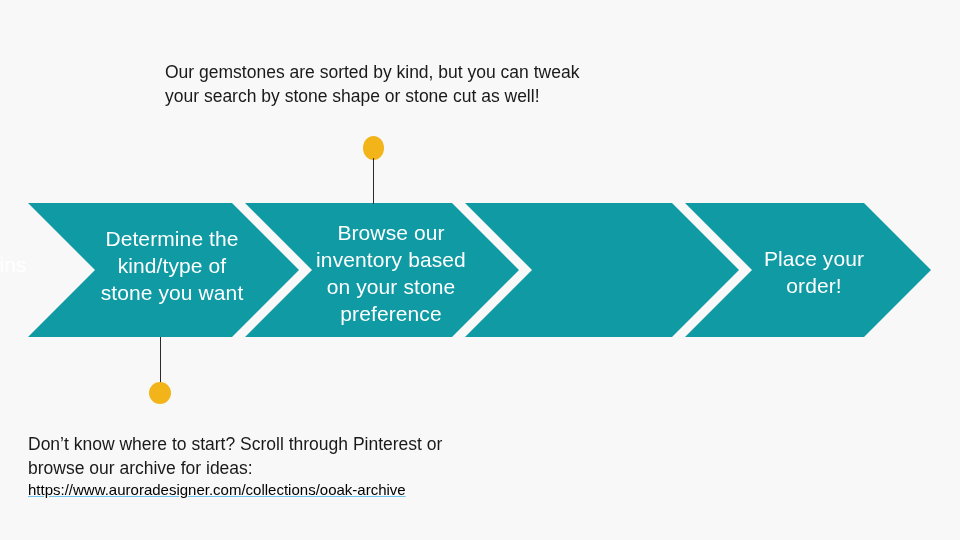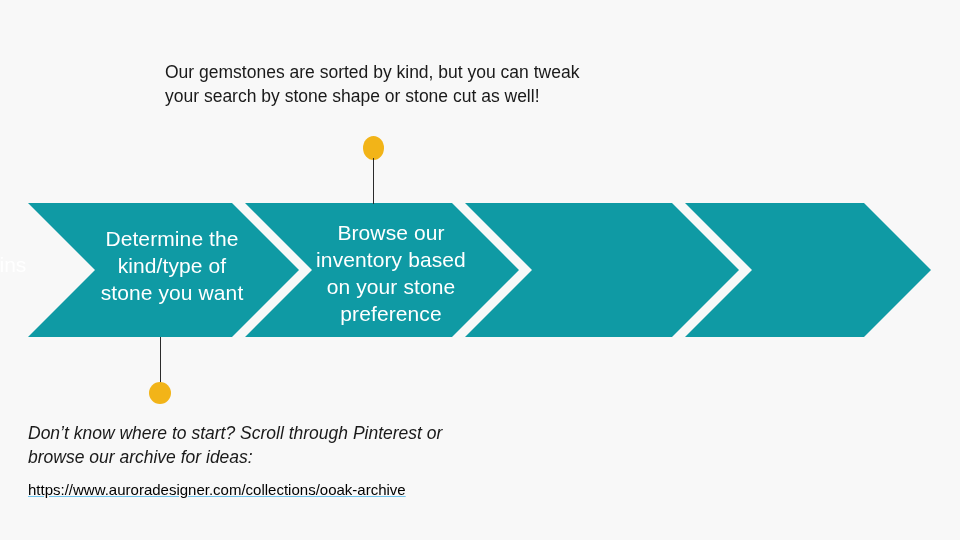--- a/index.html
+++ b/index.html
@@ -72,23 +72,22 @@
   }
 
   #callout-top-text {
     left: 165px;
     top: 60px;
     width: 425px;
   }
 
   #callout-bottom-text {
     left: 28px;
-    top: 421px;
+    top: 432px;
     width: 420px;
-    font-style: italic;
   }
 
   #callout-bottom-link {
     position: absolute;
     left: 28px;
     top: 480px;
     color: #000000;
     font-size: 15px;
     line-height: 20px;
     text-decoration: underline;
@@ -167,20 +166,22 @@
   <div class="seg-label" id="seg-1-label">Determine the
 kind/type of
 stone you want</div>
 
   <div class="seg-label" id="seg-2-label">Browse our
 inventory based
 on your stone
 preference</div>
 
 
+  <div class="seg-label" id="seg-4-label">Place your
+order!</div>
 
   <div class="callout-text" id="callout-top-text">Our gemstones are sorted by kind, but you can tweak your search by stone shape or stone cut as well!</div>
 
   <div class="dot-ellipse" id="callout-top-dot"></div>
 
   <div class="connector-line" id="callout-top-line"></div>
 
   <div class="connector-line" id="callout-bottom-line"></div>
 
   <div class="dot-circle" id="callout-bottom-dot"></div>

